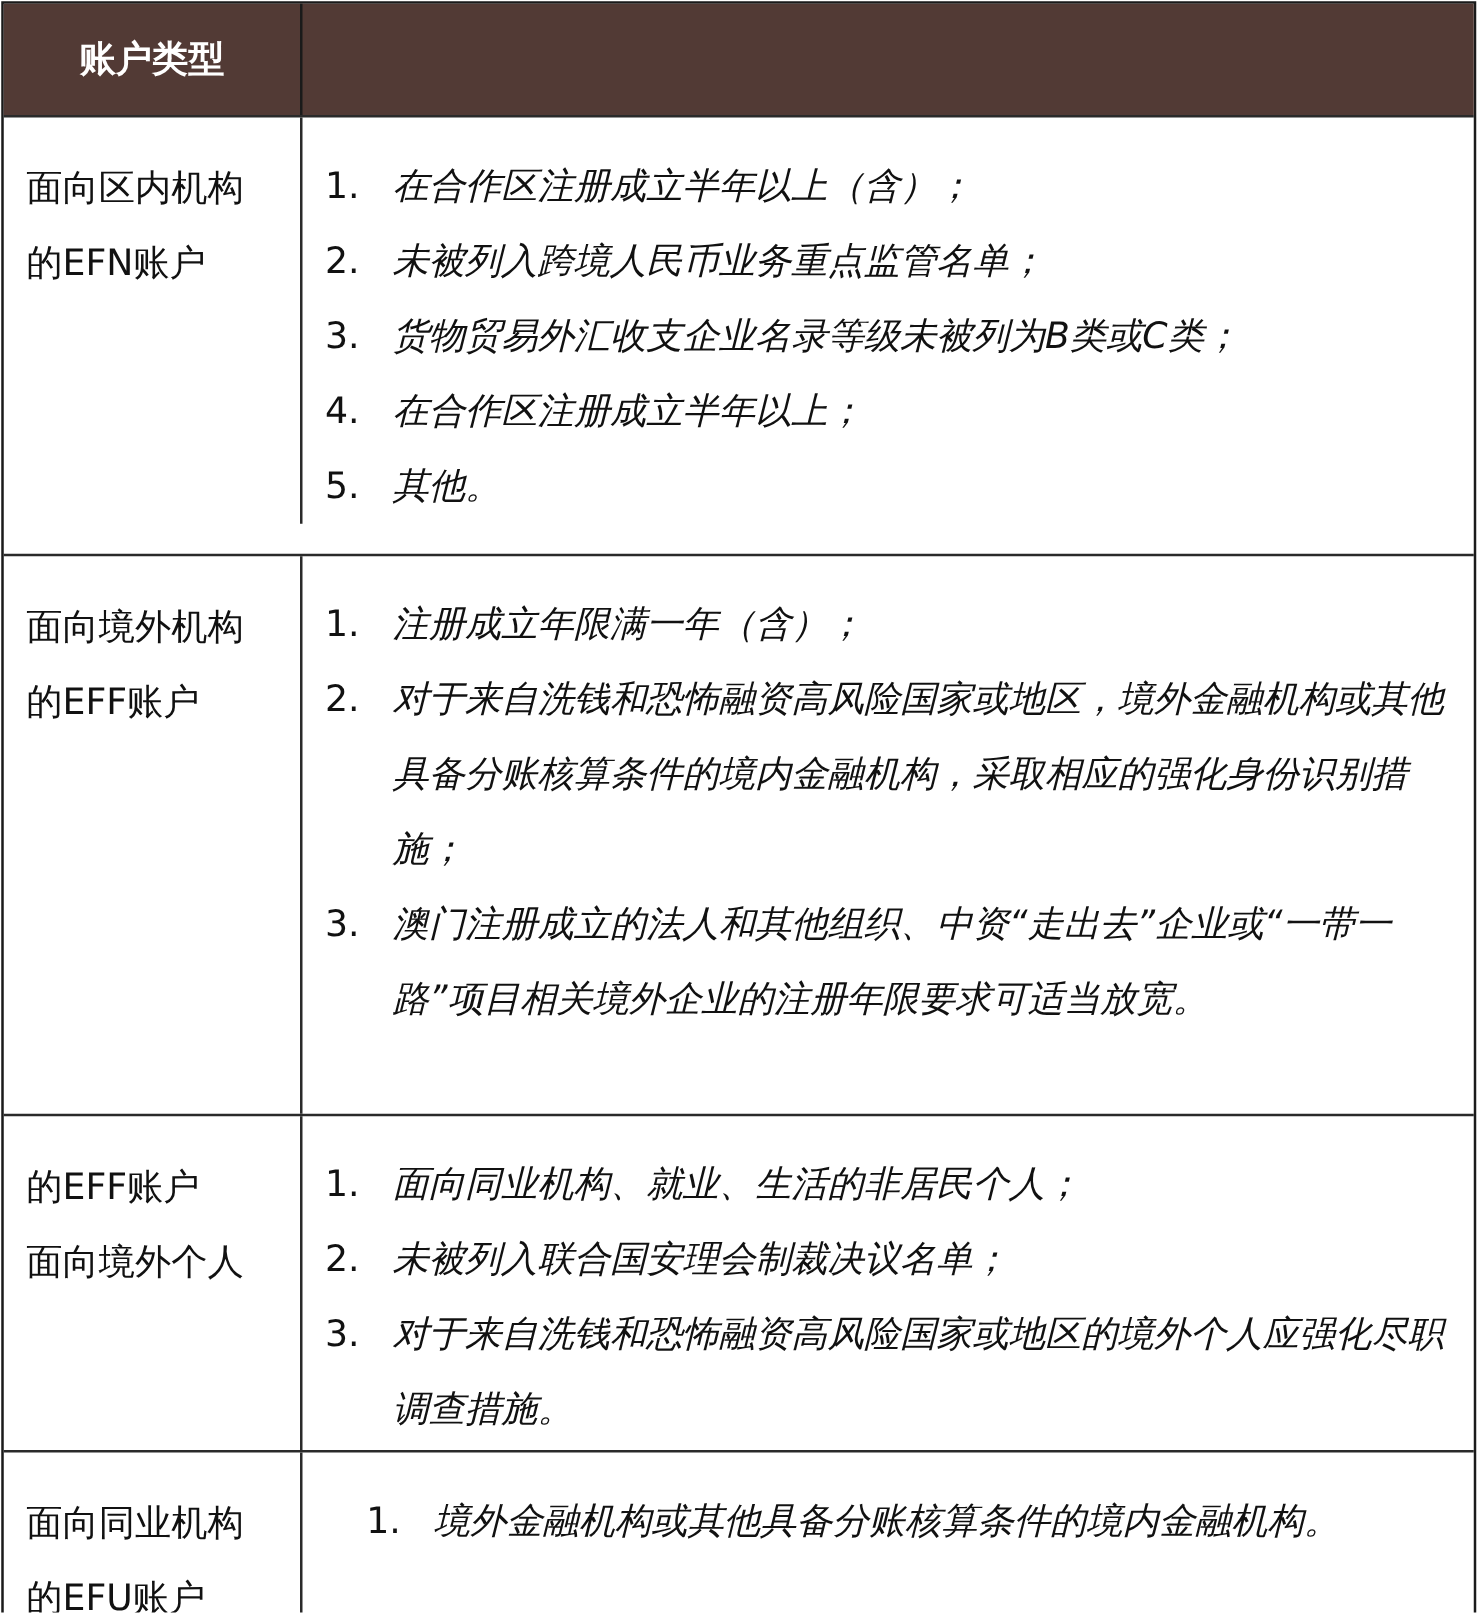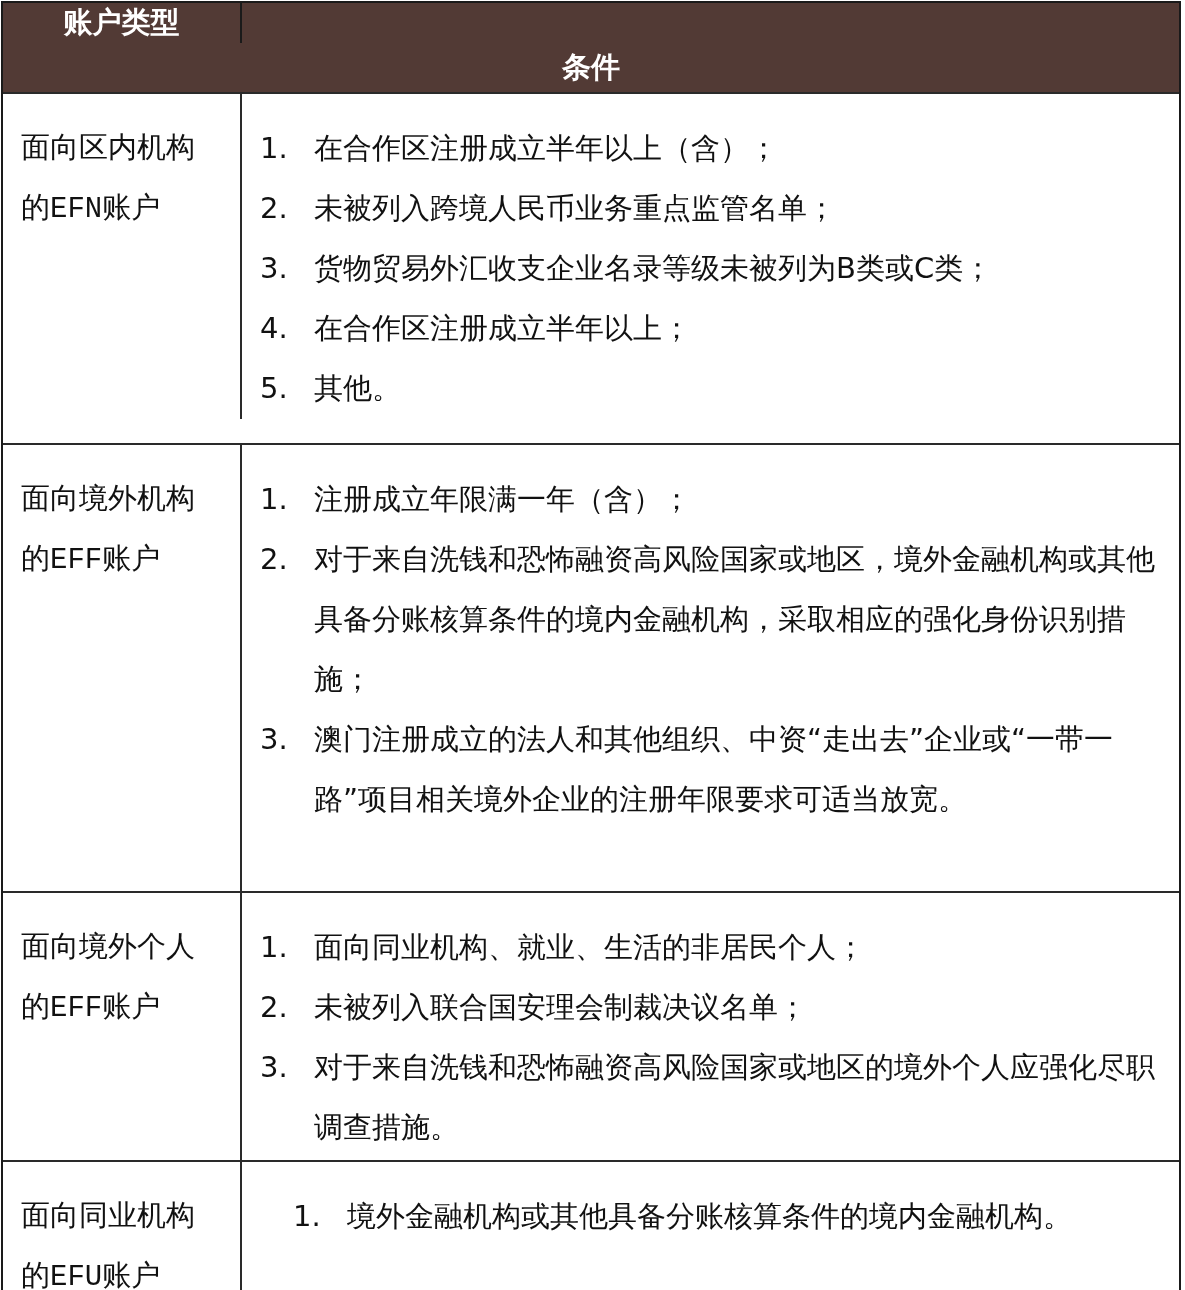--- a/index.html
+++ b/index.html
@@ -1,44 +1,43 @@
 <!DOCTYPE html>
 <html><head>
 <meta charset="utf-8">
 <style>
   html, body { margin: 0; padding: 0; background: #ffffff; }
   body { width: 1185px; height: 1290px; overflow: hidden; position: relative;
          font-family: "DejaVu Sans", "Liberation Sans", sans-serif; color: #111; }
   .tbl { position: absolute; left: 1px; top: 1px; width: 1180px;
          border: 2px solid #1a1a1a; box-sizing: border-box; }
   .row { display: flex; border-top: 2px solid #2a2a2a; box-sizing: border-box; }
-  .row:first-child { border-top: none; flex-direction: column; }
+  .row:first-child { border-top: none; }
   .hdr { background: #523a35; height: 89px; }
   .c1 { width: 239px; box-sizing: border-box; border-right: 2px solid #2a2a2a; }
   .c2 { flex: 1; box-sizing: border-box; }
   .hdr .c1, .hdr .c2 { display: flex; align-items: center; justify-content: center;
          color: #ffffff; font-weight: bold; font-size: 29px; border-right-color: #1a1a1a; }
   .hdr .c2 { border-right: none; }
-  .body .c1 { padding: 26px 0 0 18px; font-size: 29px; line-height: 60px; font-family: Liberation Mono, monospace; }
+  .body .c1 { padding: 26px 0 0 18px; font-size: 29px; line-height: 60px; }
   .body .c2 { padding: 24px 14px 0 18px; }
   .item { display: flex; font-size: 29px; line-height: 60px; }
   .num { width: 54px; flex: none; }
-  .txt { flex: 1; }
+  .txt { flex: 1; font-style: italic; }
   .r1 { height: 327px; }
   .r2 { height: 448px; margin-top: 24px; }
   .r3 { height: 269px; }
   .r4 { height: 149px; gap: 33px; }
 </style>
 </head>
 <body>
 
 <div class="tbl">
   <div class="row hdr">
     <div class="c1">账户类型</div>
-    <div class="c2">条件</div>
   </div>
 
   <div class="row body r1">
     <div class="c1">
       <div>面向区内机构</div>
       <div>的EFN账户</div>
     </div>
     <div class="c2">
       <div class="item">
           <span class="num">1.</span>
@@ -79,22 +78,22 @@
         </div>
       <div class="item">
           <span class="num">3.</span>
           <span class="txt">澳门注册成立的法人和其他组织、中资“走出去”企业或“一带一路”项目相关境外企业的注册年限要求可适当放宽。</span>
         </div>
     </div>
   </div>
 
   <div class="row body r3">
     <div class="c1">
+      <div>的EFF账户</div>
       <div>面向境外个人</div>
-      <div>的EFF账户</div>
     </div>
     <div class="c2">
       <div class="item">
           <span class="num">1.</span>
           <span class="txt">面向同业机构、就业、生活的非居民个人；</span>
         </div>
       <div class="item">
           <span class="num">2.</span>
           <span class="txt">未被列入联合国安理会制裁决议名单；</span>
         </div>

